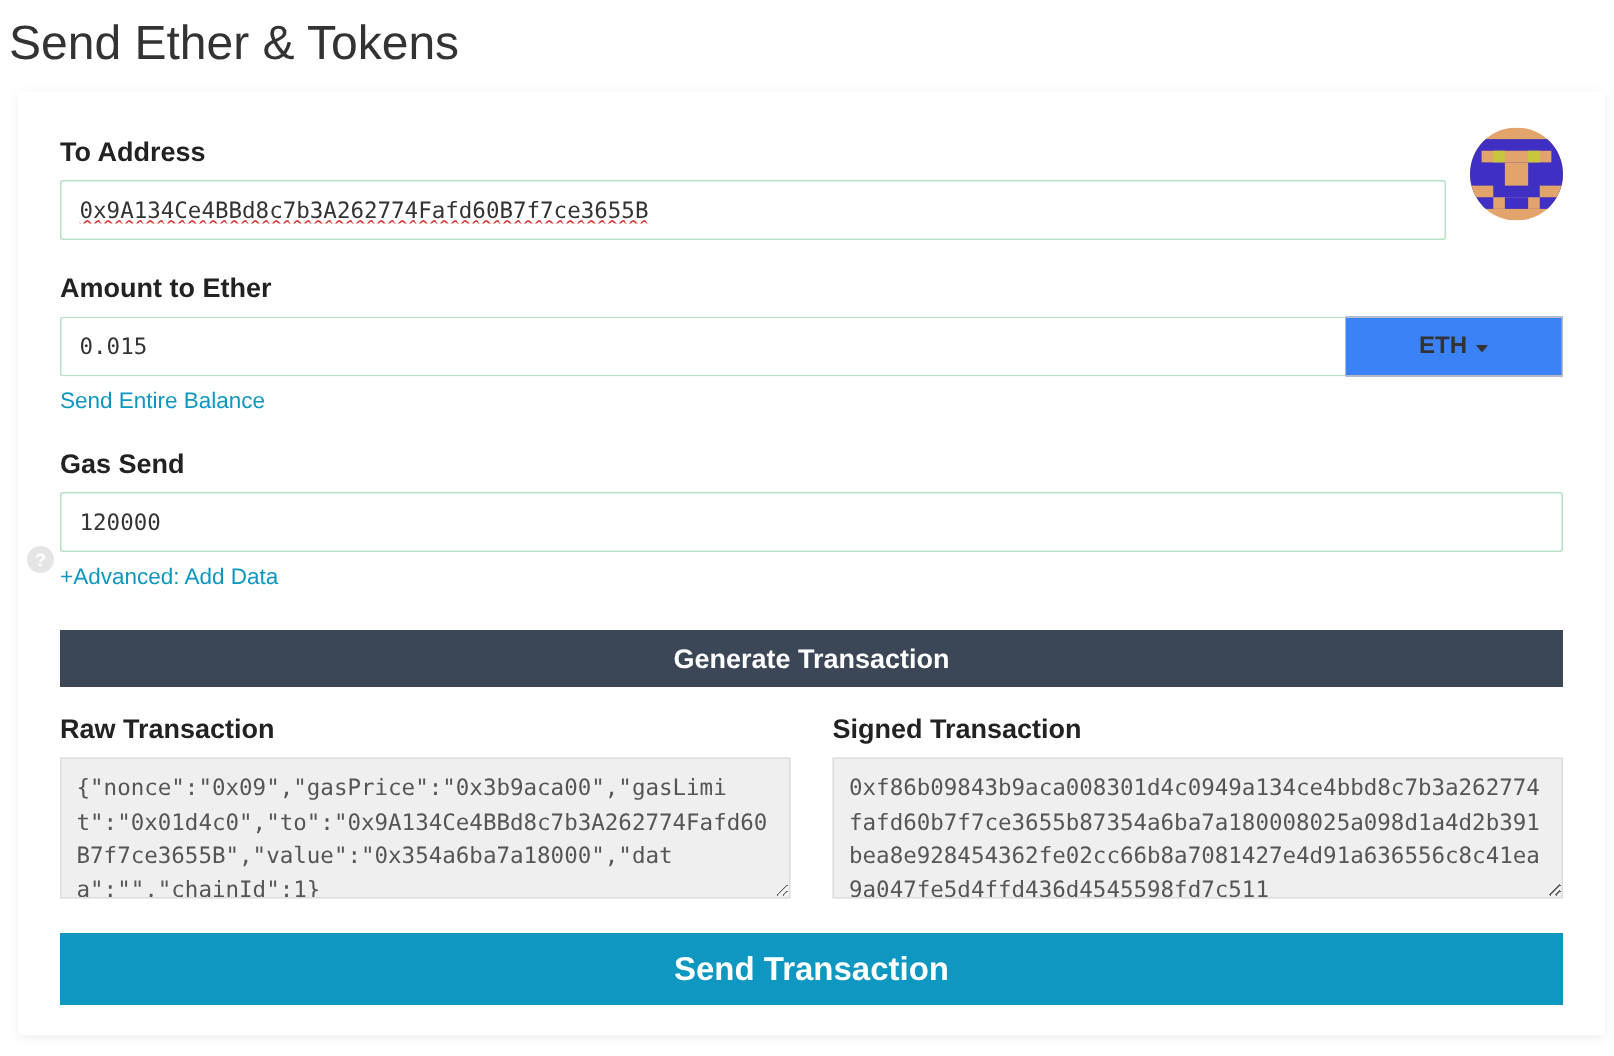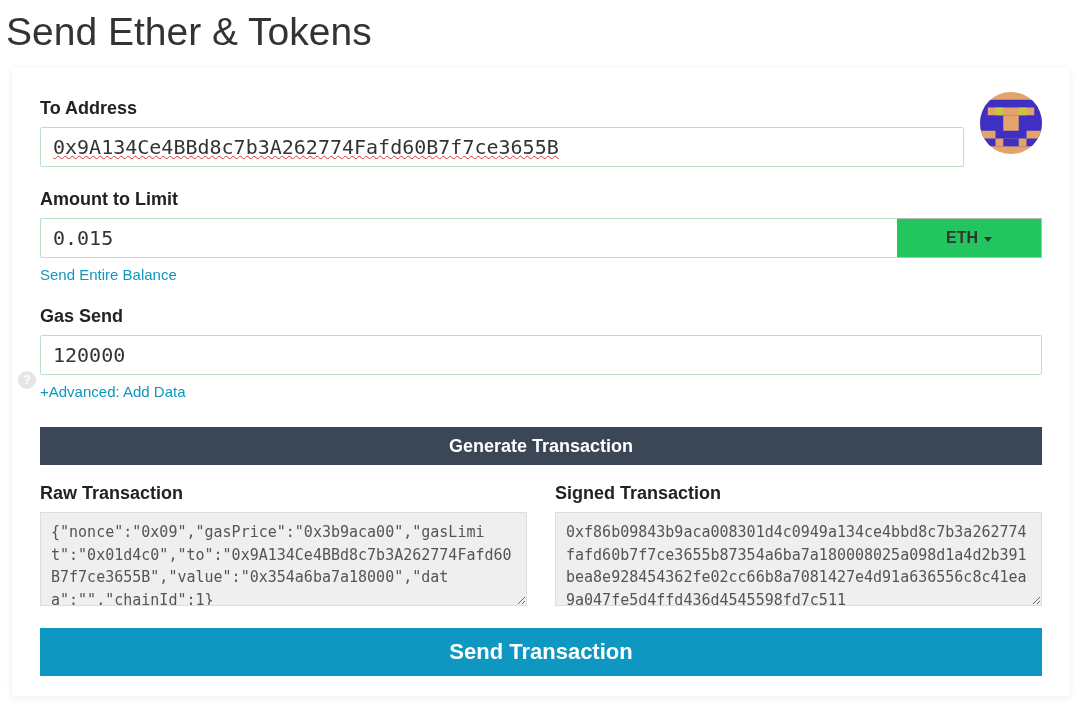--- a/index.html
+++ b/index.html
@@ -5,21 +5,21 @@
     * { box-sizing: border-box; margin: 0; padding: 0; }
     body {
       font-family: -apple-system, BlinkMacSystemFont, "Segoe UI", Helvetica, Arial, sans-serif;
       background: #fff;
       color: #333;
       width: 1076px;
       height: 704px;
       overflow: hidden;
     }
     .page-title {
-      font-size: 39px;
+      font-size: 32px;
       font-weight: 400;
       color: #333;
       padding: 10px 4px 14px 6px;
     }
     .card {
       background: #fff;
       margin: 0 6px 0 12px;
       padding: 30px 28px 20px 28px;
       box-shadow: 0 2px 8px rgba(0,0,0,0.07);
       border-radius: 2px;
@@ -59,33 +59,33 @@
       margin-top: -6px;
     }
     .identicon svg { width: 100%; height: 100%; display: block; }
     .input-text {
       width: 100%;
       height: 40px;
       border: 1px solid #b7e2c3;
       border-radius: 2px;
       padding: 0 12px;
       font-family: "Menlo", "Consolas", monospace;
-      font-size: 20px;
+      font-size: 15px;
       color: #333;
       background: #fff;
     }
     .spellcheck-underline {
       text-decoration: underline wavy #d33;
       text-decoration-thickness: 1px;
     }
     .amount-row { display: flex; width: 100%; }
     .amount-row .input-text { border-top-right-radius: 0; border-bottom-right-radius: 0; border-right: none; }
     .currency-select {
       width: 170px;
-      background: #22c55e;
+      background: #3b82f6;
       border: 1px solid #bbb;
       border-left: none;
       display: flex;
       align-items: center;
       justify-content: center;
       gap: 6px;
       font-size: 16px;
       font-weight: 700;
       color: #333;
       cursor: pointer;
@@ -165,21 +165,21 @@
         <rect x="3" y="3" width="2" height="2" fill="#e2a46b"></rect>
         <rect x="0" y="5" width="2" height="1" fill="#e2a46b"></rect>
         <rect x="6" y="5" width="2" height="1" fill="#e2a46b"></rect>
         <rect x="2" y="6" width="4" height="1" fill="#e2a46b"></rect>
         <rect x="3" y="6" width="2" height="1" fill="#3f2fc2"></rect>
       </svg>
     </div>
   </div>
 
   <div class="form-row">
-    <label class="label">Amount to Limit</label>
+    <label class="label">Amount to Ether</label>
     <div class="amount-row">
       <input class="input-text" type="text" value="0.015" style="">
       <div class="currency-select">
         <span>ETH</span>
         <span class="caret-down-icon"></span>
       </div>
     </div>
     <a class="link">Send Entire Balance</a>
   </div>
 

